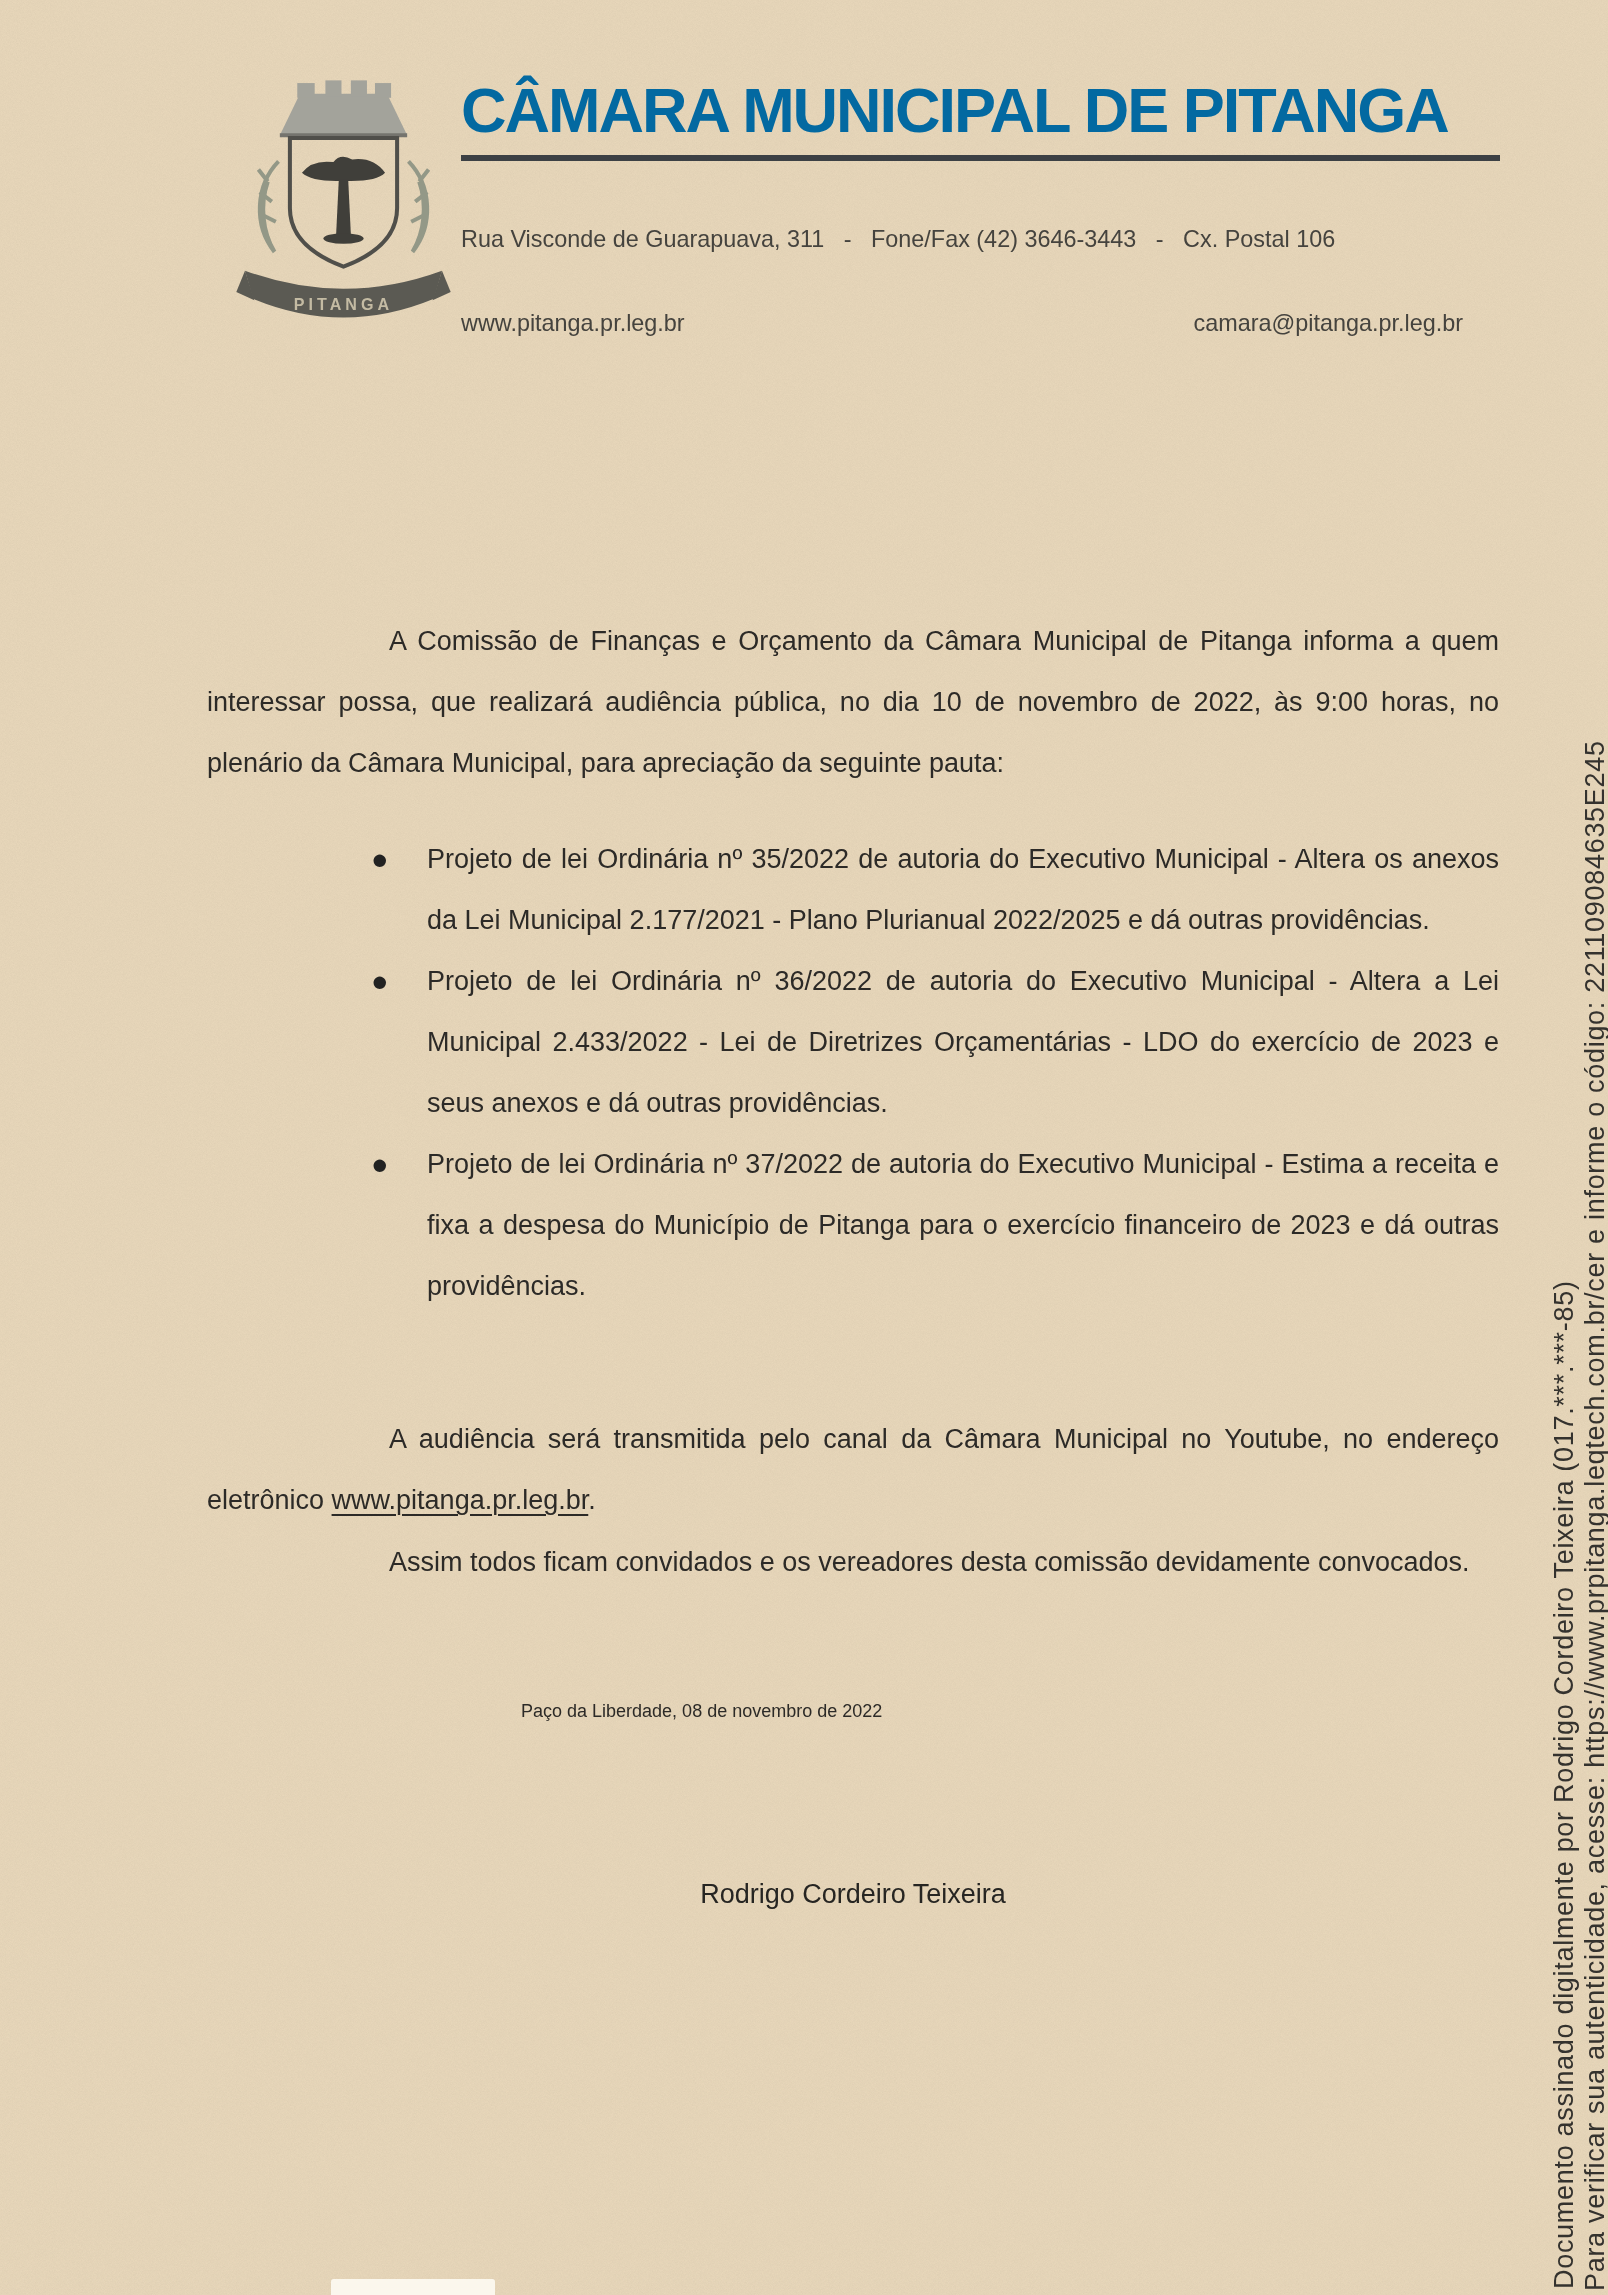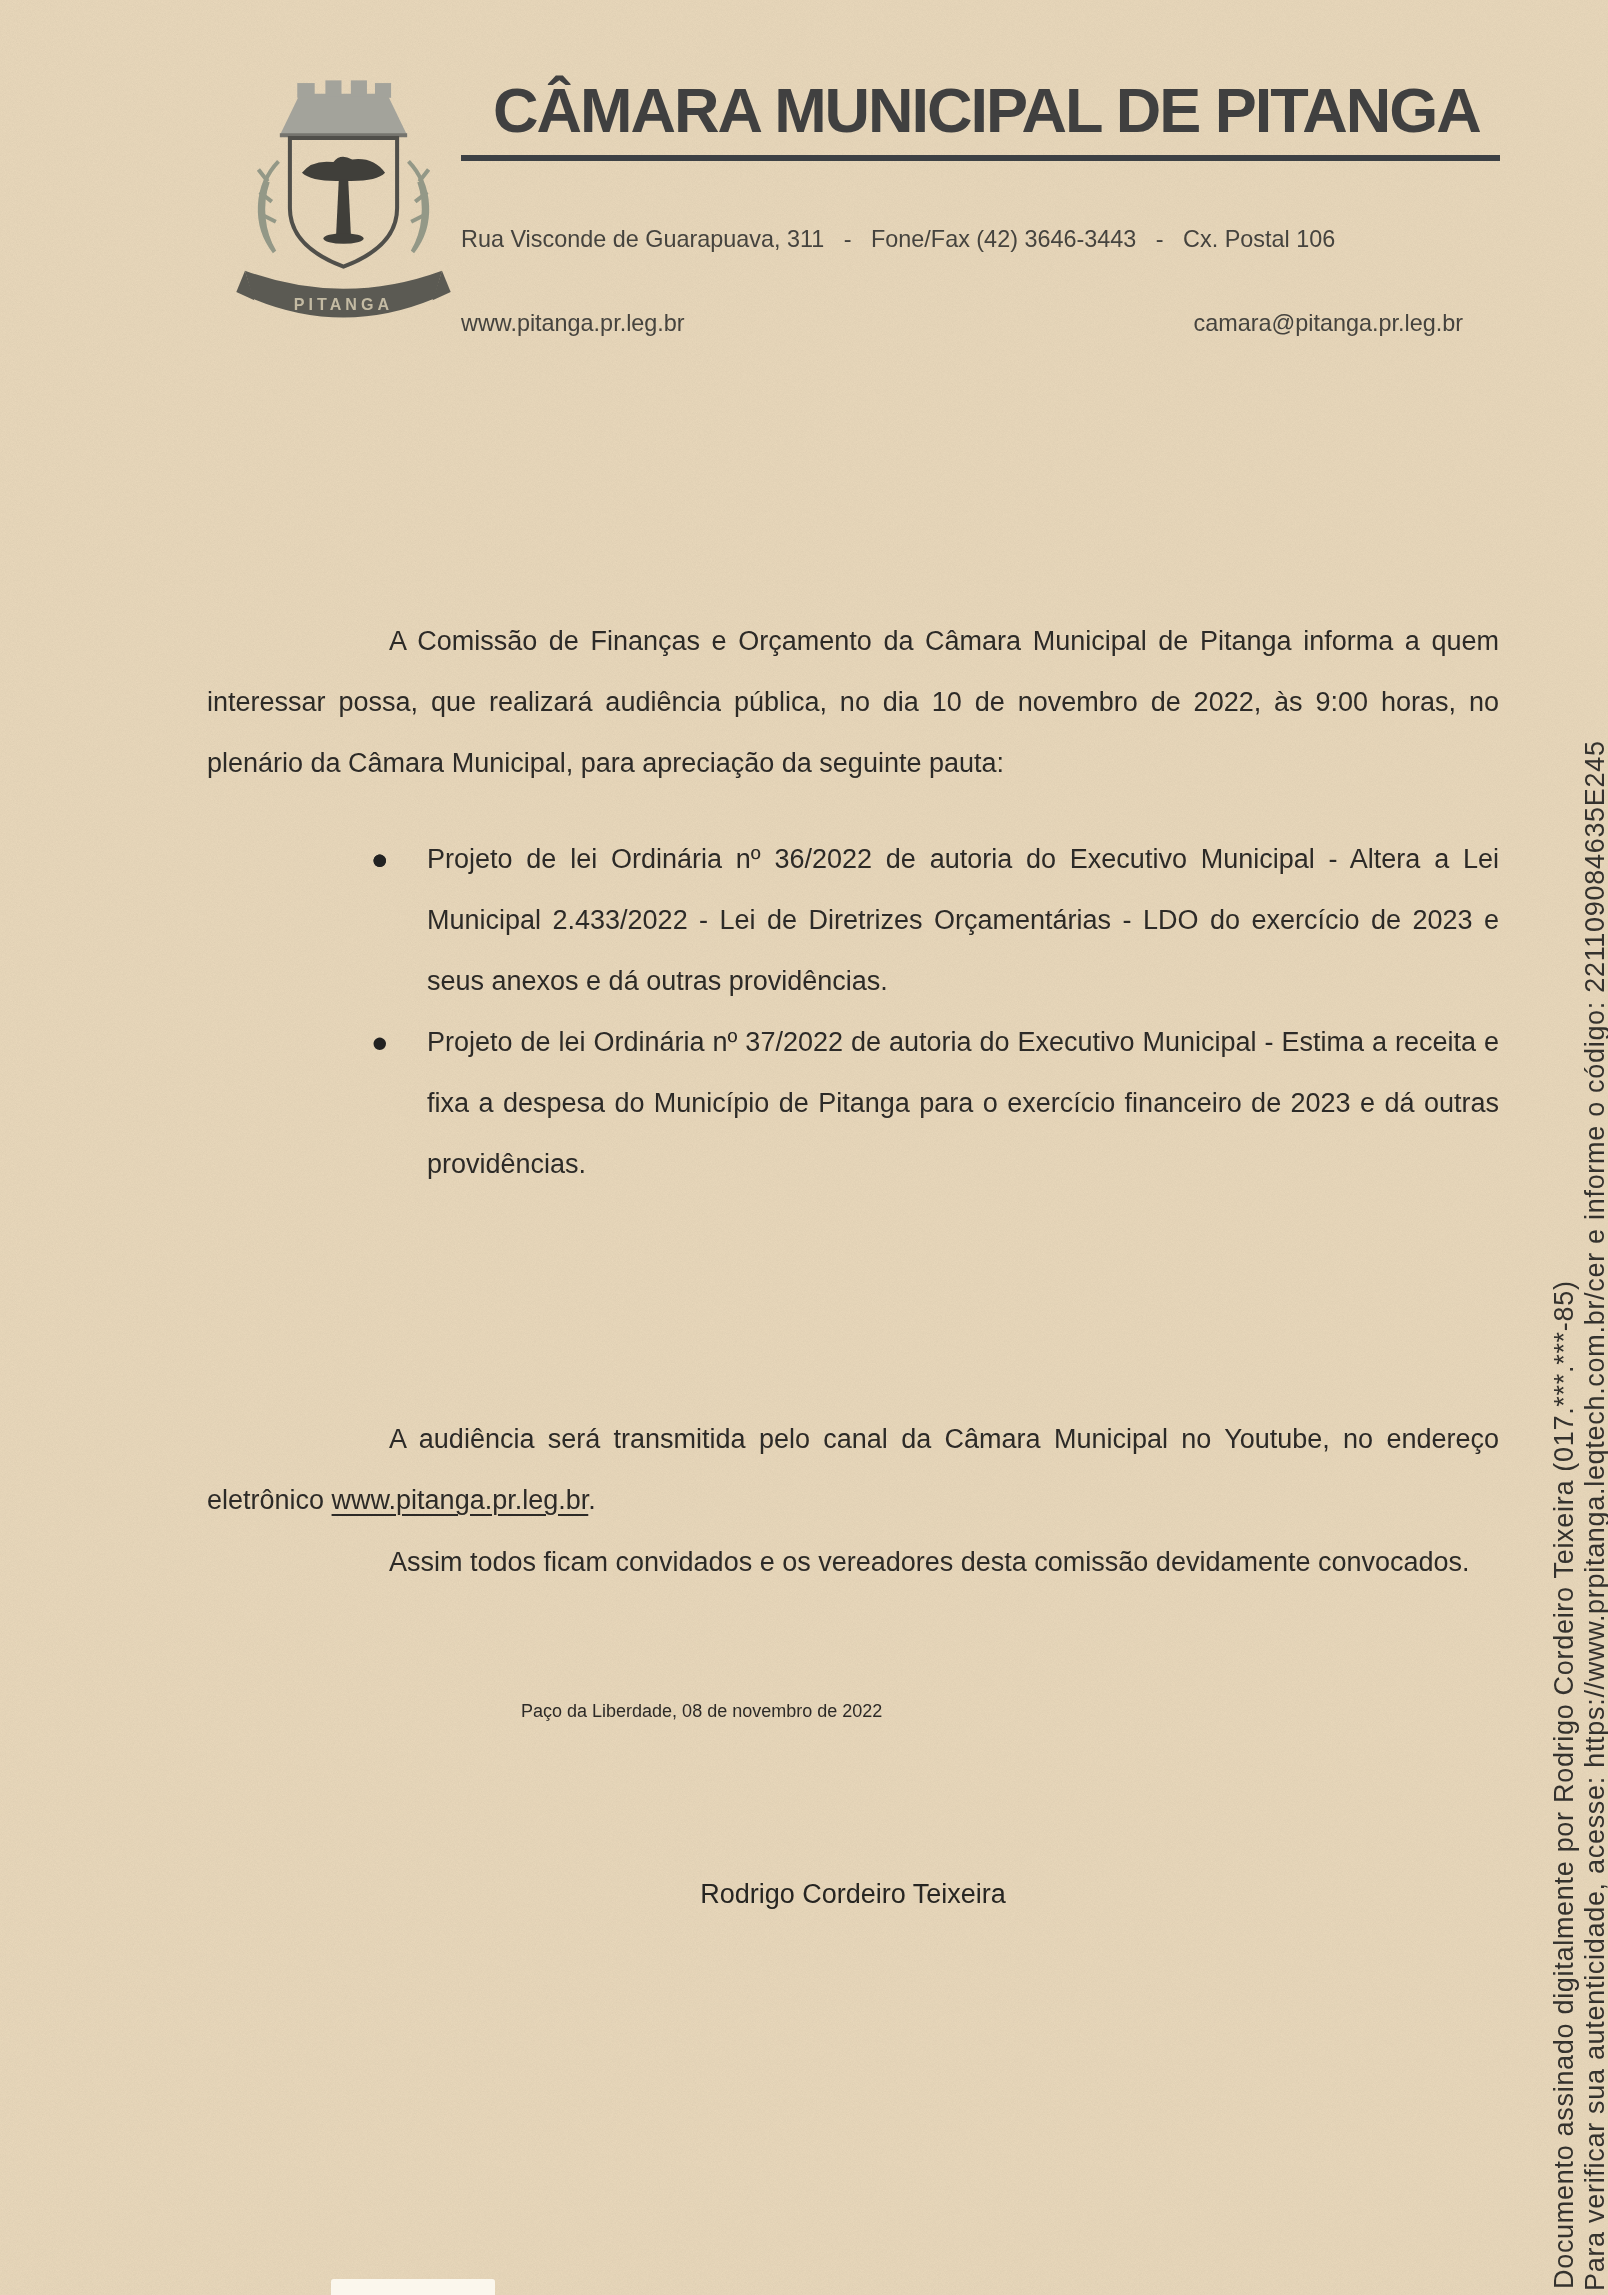--- a/index.html
+++ b/index.html
@@ -11,21 +11,21 @@
     font-family:"Liberation Sans", sans-serif;
     color:#2c2a27;
   }
   .texture{position:absolute;left:0;top:0;pointer-events:none;}
 
   
   .logo{position:absolute;left:230px;top:71px;width:227px;height:268px;}
   .head-right{position:absolute;left:461px;top:77px;width:1039px;}
   .org-title{
     font-size:63px;font-weight:bold;letter-spacing:-2px;
-    color:#404040;line-height:67px;white-space:nowrap;margin-left:32px;
+    color:#0369a1;line-height:67px;white-space:nowrap;
   }
   .head-rule{height:6px;background:#3c4044;margin-top:10.7px;width:1039px;}
   .addr{margin-top:8px;font-size:23.4px;line-height:28px;color:#45433e;white-space:pre-wrap;width:1002px;}
   .addr-row3{display:flex;justify-content:space-between;width:1002px;}
 
   
   .titles{
     position:absolute;left:207px;top:341px;width:1292px;
     text-align:center;font-size:28px;font-weight:bold;line-height:60px;color:#262522;
   }
@@ -115,20 +115,21 @@
       </div>
     </div>
   </div>
 
 
   <p class="para para1 bodytext indent">A Comissão de Finanças e Orçamento da Câmara Municipal de Pitanga informa a quem interessar possa, que realizará audiência pública, no dia 10 de novembro de 2022, às 9:00 horas, no plenário da Câmara Municipal, para apreciação da seguinte pauta:</p>
 
   <div class="agenda bodytext">
     <div class="agenda-item">
       <span class="bullet">●</span>
+      <span>Projeto de lei Ordinária nº 35/2022 de autoria do Executivo Municipal - Altera os anexos da Lei Municipal 2.177/2021 - Plano Plurianual 2022/2025 e dá outras providências.</span>
     </div>
     <div class="agenda-item">
       <span class="bullet">●</span>
       <span>Projeto de lei Ordinária nº 36/2022 de autoria do Executivo Municipal - Altera a Lei Municipal 2.433/2022 - Lei de Diretrizes Orçamentárias - LDO do exercício de 2023 e seus anexos e dá outras providências.</span>
     </div>
     <div class="agenda-item">
       <span class="bullet">●</span>
       <span>Projeto de lei Ordinária nº 37/2022 de autoria do Executivo Municipal - Estima a receita e fixa a despesa do Município de Pitanga para o exercício financeiro de 2023 e dá outras providências.</span>
     </div>
   </div>

